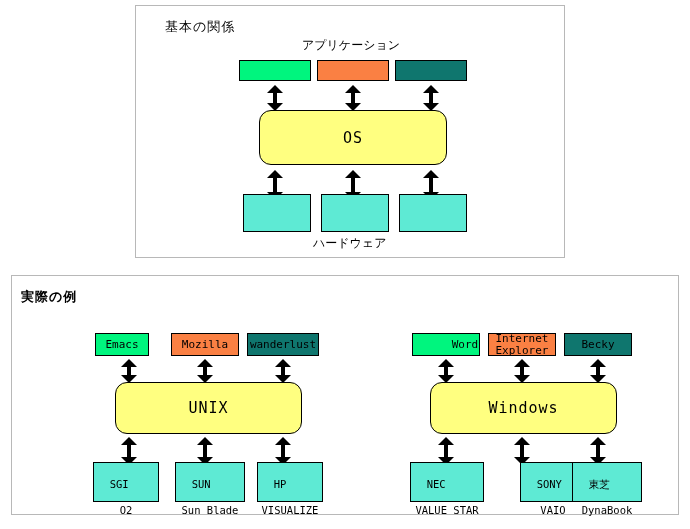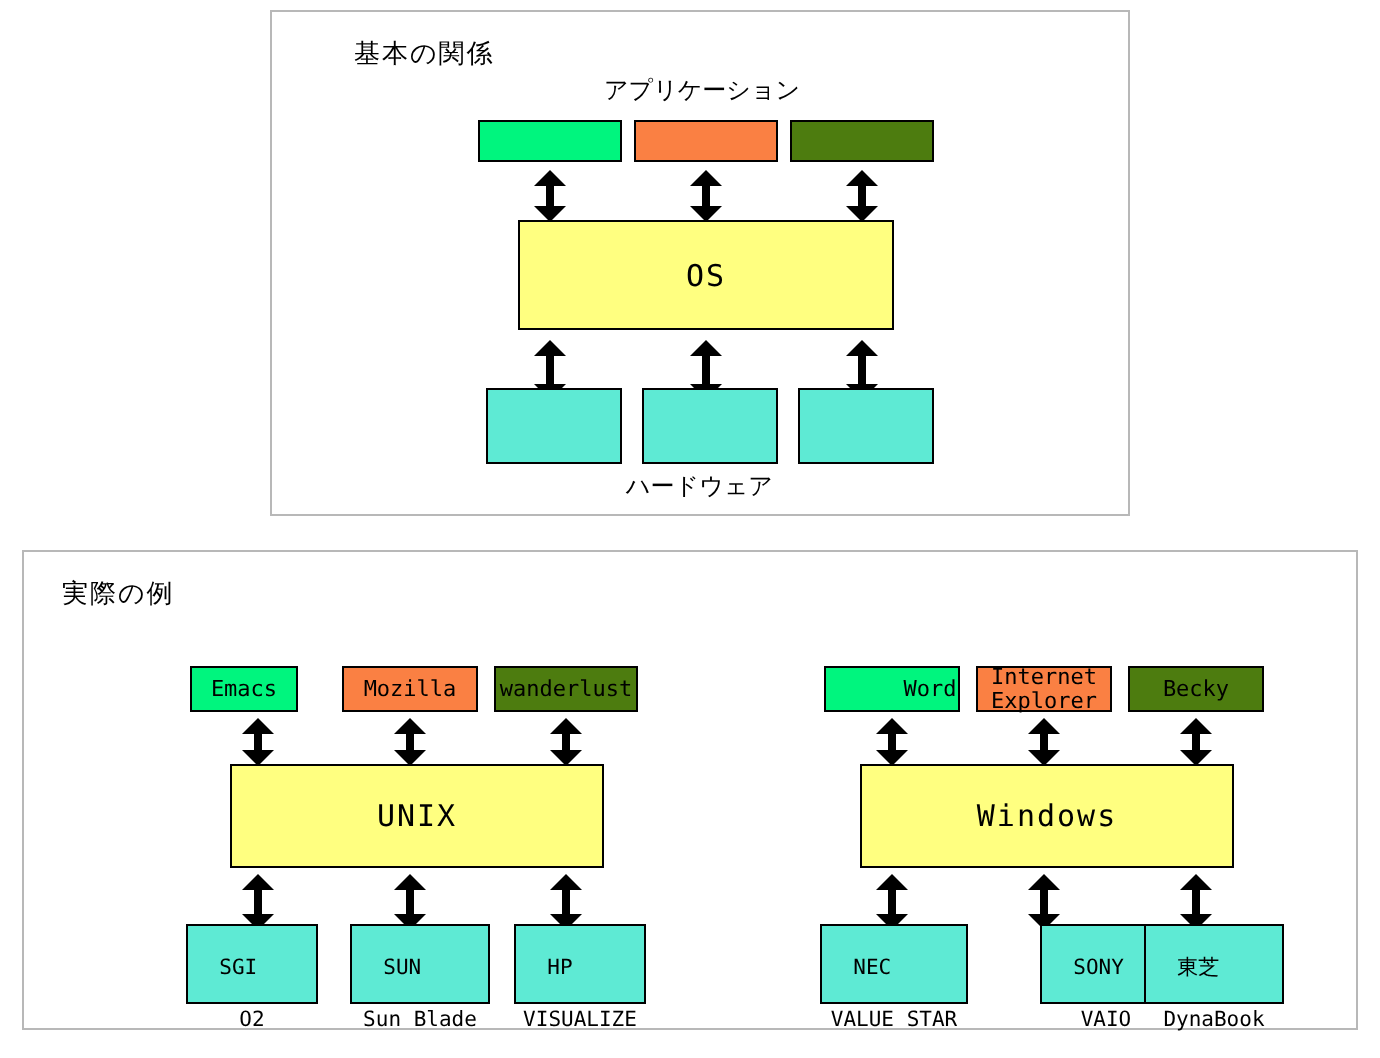--- a/index.html
+++ b/index.html
@@ -25,22 +25,22 @@
   #panel-actual  { left: 11px;  top: 275px; width: 668px; height: 240px; }
 
   .panel-title {
     position: absolute;
     font-family: "DejaVu Sans", "Liberation Sans", sans-serif;
     font-size: 13px;
     color: #000;
     white-space: nowrap;
     letter-spacing: 1px;
   }
-  #title-basic  { left: 165px; top: 18px; margin-left: 12px; }
-  #title-actual { left: 31px;  top: 288px; }
+  #title-basic  { left: 165px; top: 18px; }
+  #title-actual { left: 21px;  top: 288px; font-weight: bold; }
 
   .caption {
     position: absolute;
     font-family: "DejaVu Sans", "Liberation Sans", sans-serif;
     font-size: 12px;
     color: #000;
     white-space: nowrap;
   }
   #cap-app { left: 302px; top: 37px; text-align: right; }
   #cap-hw  { left: 313px; top: 235px; }
@@ -64,22 +64,22 @@
     display: block;
     text-align: left;
     padding: 2px 3px 0 3px;
     font-size: 10.5px;
     line-height: 13px;
   }
   .box.hw-label .l2 { display: block; text-align: center; }
 
   .c-green   { background: #00f57e; }
   .c-orange  { background: #fa8043; }
-  .c-magenta { background: #4d7c0f; }
-  .c-yellow  { background: #ffff80; }
+  .c-magenta { background: #0f766e; }
+  .c-yellow  { background: #ffff80; border-radius: 12px; }
   .c-gray    { background: #5eead4; }
 
   
   .arrow2 {
     position: absolute;
     width: 16px;
   }
   .arrow2 .shaft {
     position: absolute;
     left: 6px;

